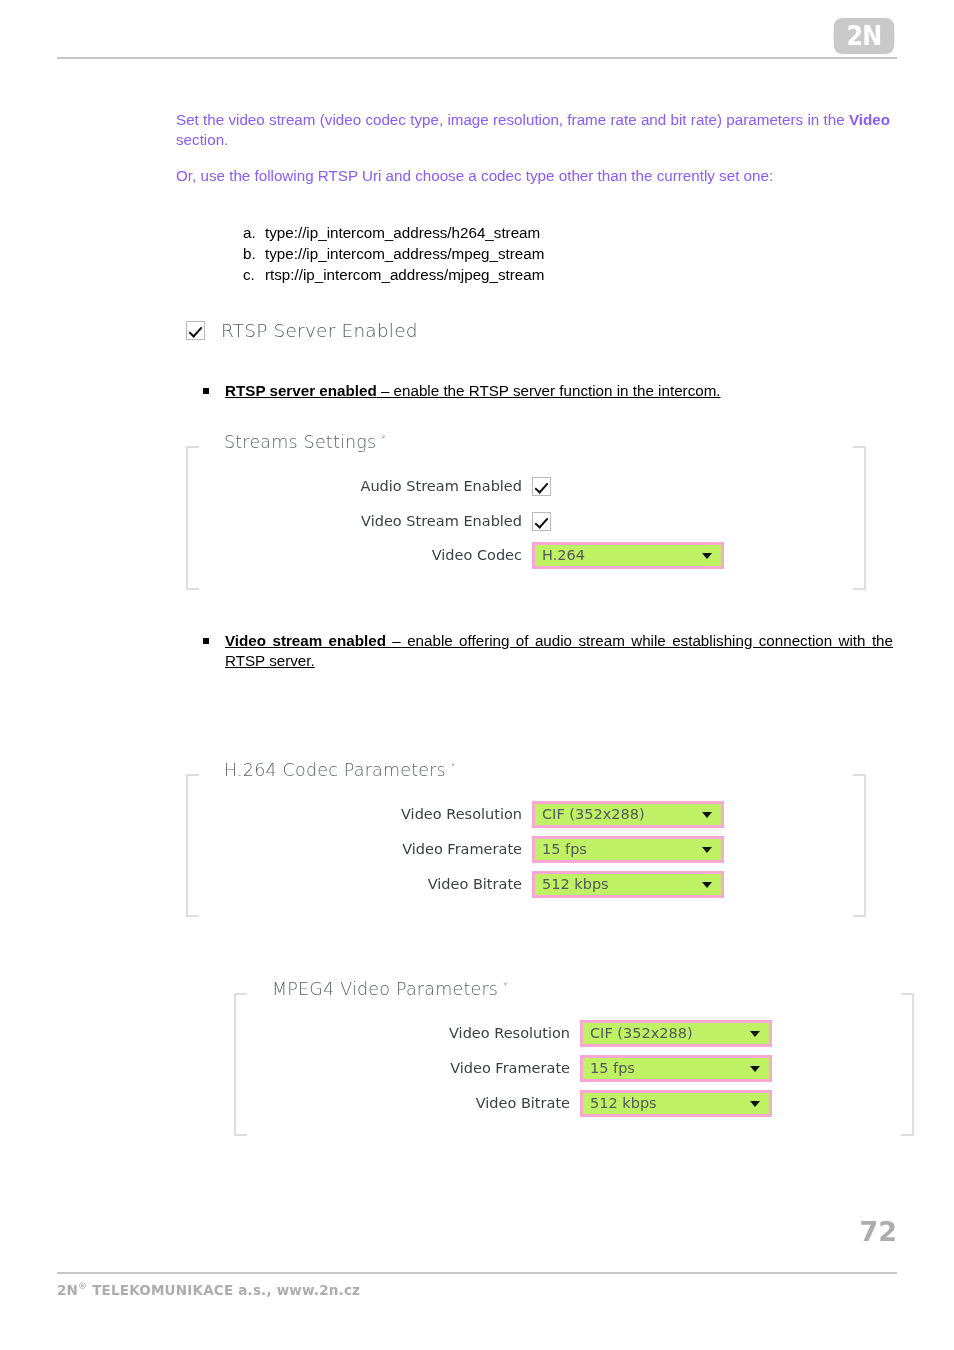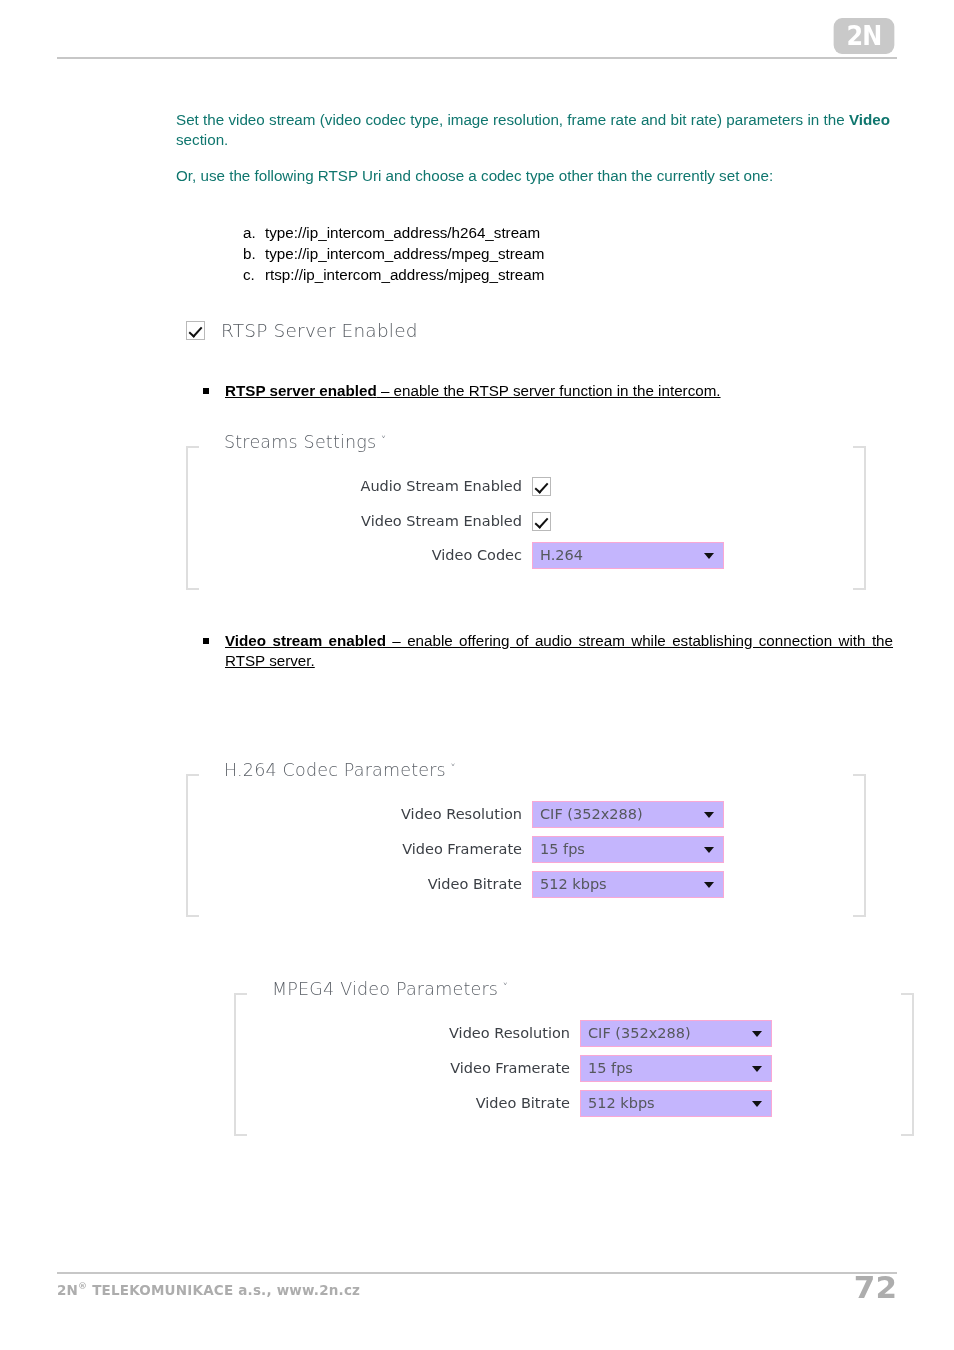--- a/index.html
+++ b/index.html
@@ -55,21 +55,21 @@
     left: 0; top: 0;
     width: 954px;
   }
   .para {
     position: absolute;
     left: 176px;
     width: 714px;
     font-size: 15.2px;
     line-height: 20px;
     text-align: justify;
-    color: #0f766e;
+    color: #8b5cf6;
   }
   .para b { font-weight: bold; }
 
   .alpha-list {
     position: absolute;
     left: 243px;
     top: 222px;
     font-size: 15.2px;
     line-height: 21px;
   }
@@ -192,22 +192,22 @@
     font-weight: 400;
     color: #3b3f45;
     text-align: right;
     width: 306px;
     padding-right: 10px;
     white-space: nowrap;
   }
   .select {
     width: 192px;
     height: 27px;
-    border: 1px solid #f9a8d4;
-    background: #c4b5fd;
+    border: 3px solid #f9a8d4;
+    background: #bef264;
     box-sizing: border-box;
     position: relative;
     display: flex;
     align-items: center;
   }
   .select .val {
     font-family: "DejaVu Sans", sans-serif;
     font-size: 14.5px;
     color: #55585d;
     padding-left: 7px;
@@ -240,23 +240,23 @@
     font-family: "DejaVu Sans", sans-serif;
     font-size: 13.5px;
     font-weight: bold;
     color: #adadad;
     letter-spacing: 0.2px;
   }
   .footer-left sup { font-size: 9px; }
   .footer-page {
     position: absolute;
     right: 57px;
-    top: 1269px;
-    font-family: "DejaVu Sans", sans-serif;
-    font-size: 31px;
+    top: 1216px;
+    font-family: "DejaVu Sans", sans-serif;
+    font-size: 27px;
     font-weight: bold;
     color: #adadad;
   }
 </style>
 </head>
 <body>
 
 <div class="page-header">
   <div class="logo">2N</div>
   <div class="header-rule"></div>

